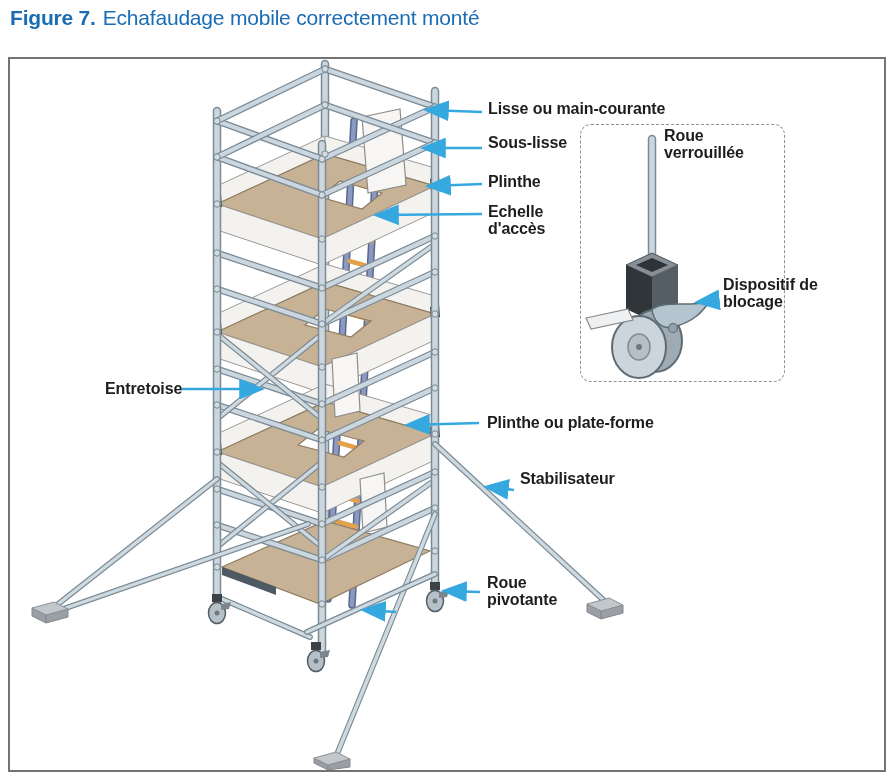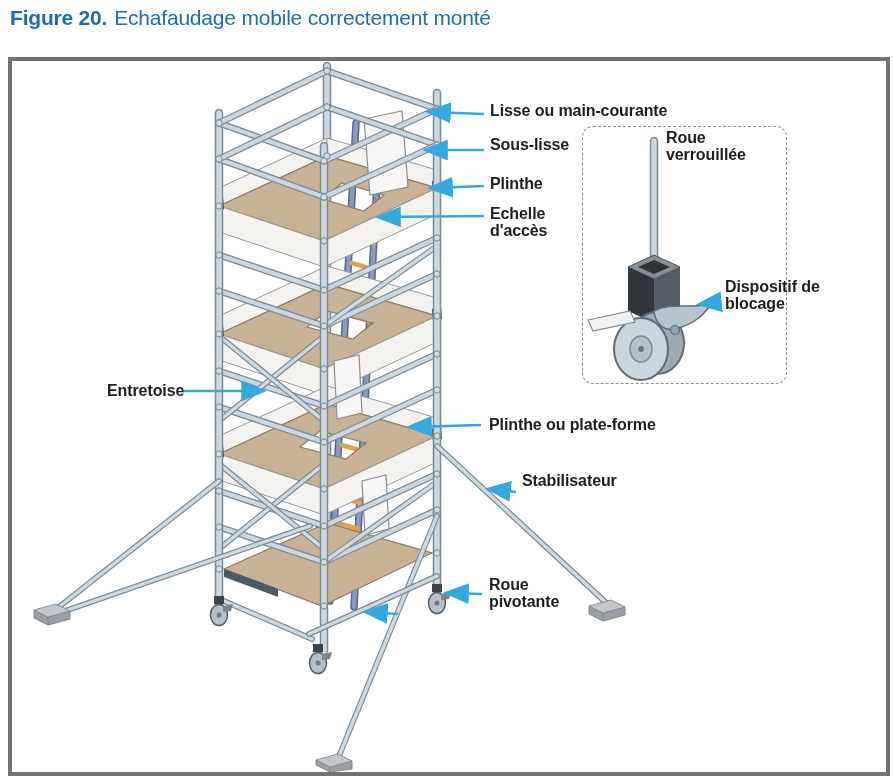--- a/index.html
+++ b/index.html
@@ -2,21 +2,21 @@
 <html><head>
 <meta charset="utf-8">
 <style>
   html,body{margin:0;padding:0;background:#ffffff;}
   body{width:893px;height:781px;position:relative;overflow:hidden;
        font-family:"Liberation Sans",sans-serif;}
   .title{position:absolute;left:10px;top:6px;font-size:21px;color:#1a6cb4;
          letter-spacing:-0.2px;white-space:nowrap;}
   .title .t-label{font-weight:bold;margin-right:7px;}
   .figure-frame{position:absolute;left:8px;top:57px;width:874px;height:711px;
-                border:4px solid #737373;background:#ffffff;}
+                border:2px solid #737373;background:#ffffff;}
   .figure-frame svg{position:absolute;left:0;top:0;z-index:1;}
   .inset-box{position:absolute;left:570px;top:65px;width:203px;height:256px;
              border:1.5px dashed #909090;border-radius:11px;z-index:2;
              pointer-events:none;background:transparent;}
   .lbl{position:absolute;z-index:3;font-weight:bold;font-size:16px;line-height:1.08;
        color:#1d1d1f;letter-spacing:-0.1px;}
   
   .pd,.td,.bd,.ld{fill:none;stroke-linecap:round;}
   .pl,.tl,.bl,.ll{fill:none;stroke-linecap:round;}
   .pd{stroke:#7b8b96;stroke-width:8.5;} .pl{stroke:#ccd6de;stroke-width:5.5;}
@@ -42,21 +42,21 @@
   .wf{fill:#ccd5db;stroke:#5f6b73;stroke-width:2;}
   .whi{fill:#b4bfc7;stroke:#7f8b93;stroke-width:1.5;}
   .wl{fill:#b5c5cf;stroke:#5f6b73;stroke-width:1.5;}
   .wpiv{fill:#95a2ab;stroke:#5f6b73;stroke-width:1.2;}
   .pedal{fill:#eef0f1;stroke:#8a8a8a;stroke-width:1.2;}
 </style>
 </head>
 <body>
 
 <div class="title">
-  <span class="t-label">Figure 20.</span><span>Echafaudage mobile correctement monté</span>
+  <span class="t-label">Figure 7.</span><span>Echafaudage mobile correctement monté</span>
 </div>
 
 <div class="figure-frame">
   <svg id="scaffold-svg" width="874" height="711" viewBox="0 0 874 711">
     <defs>
       <marker id="ah" markerWidth="10" markerHeight="8" refX="8" refY="4" orient="auto">
         <path d="M0,0 L10,4 L0,8 Z" fill="#35a8e0"></path>
       </marker>
     </defs>
     <g id="g-structure">

